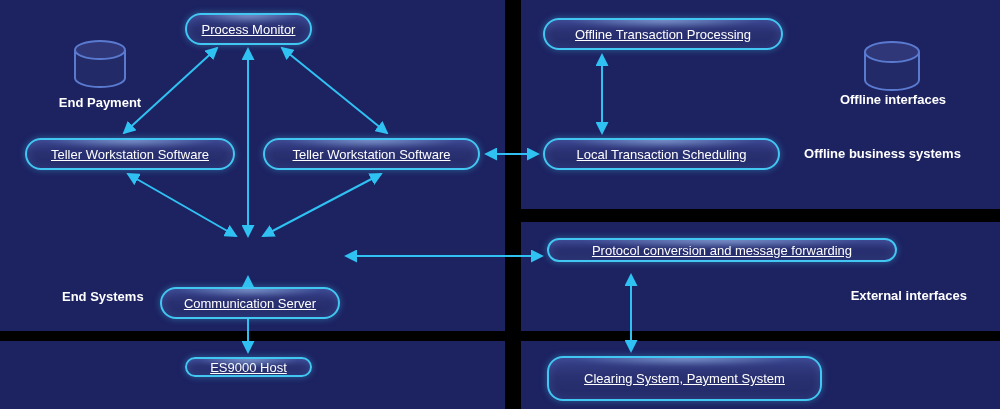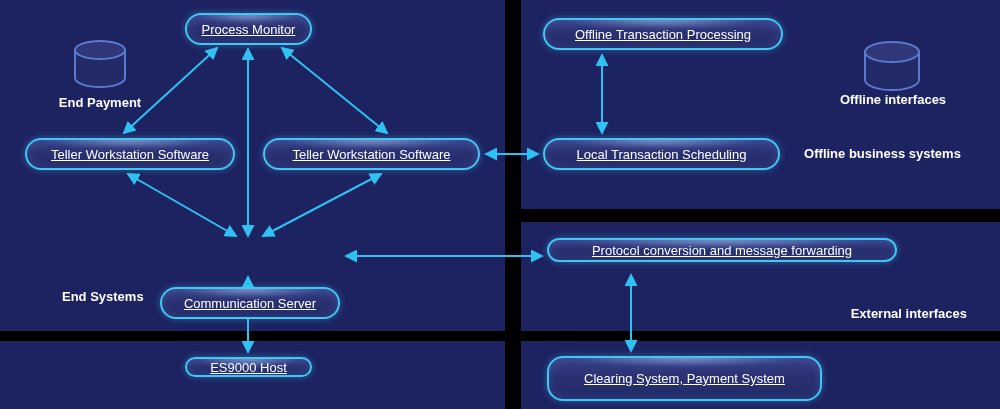--- a/index.html
+++ b/index.html
@@ -66,21 +66,21 @@
     position: absolute;
     color: #ffffff;
     font-weight: bold;
     font-size: 13px;
     line-height: 16px;
   }
   #label-end-database  { left: 30px;  top: 95px;  width: 140px; text-align: center; }
   #label-end-systems   { left: 54px;  top: 289px; padding-left: 8px; }
   #label-offline-db    { left: 818px; top: 92px;  width: 150px; text-align: center; }
   #label-offline-sys   { left: 780px; top: 146px; width: 205px; text-align: center; }
-  #label-external      { left: 790px; top: 288px; width: 177px; text-align: right; margin-top: 18px; }
+  #label-external      { left: 790px; top: 288px; width: 177px; text-align: right; }
 </style>
 </head>
 <body>
 
 <div class="canvas">
 
   <div class="panel" id="panel-end-systems"></div>
   <div class="panel" id="panel-offline"></div>
   <div class="panel" id="panel-external"></div>
   <div class="panel" id="panel-host"></div>

